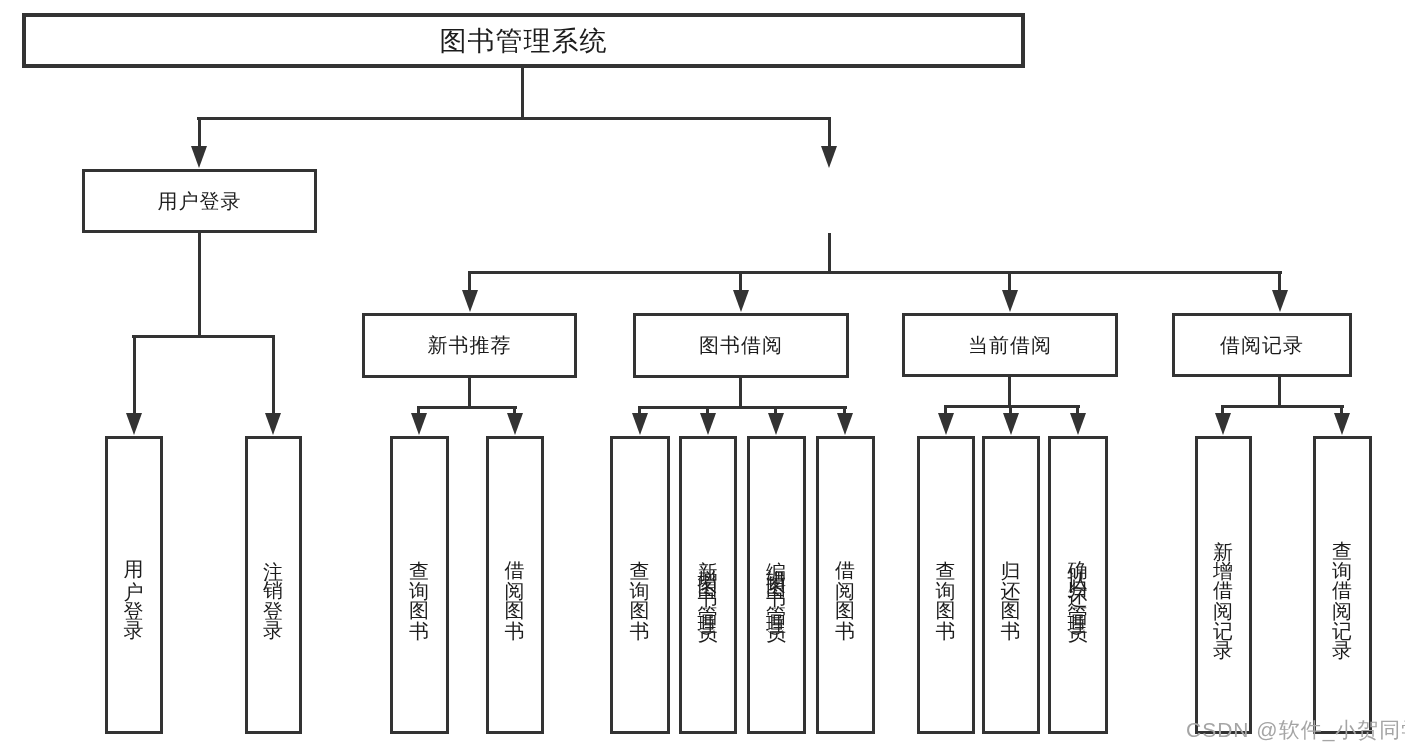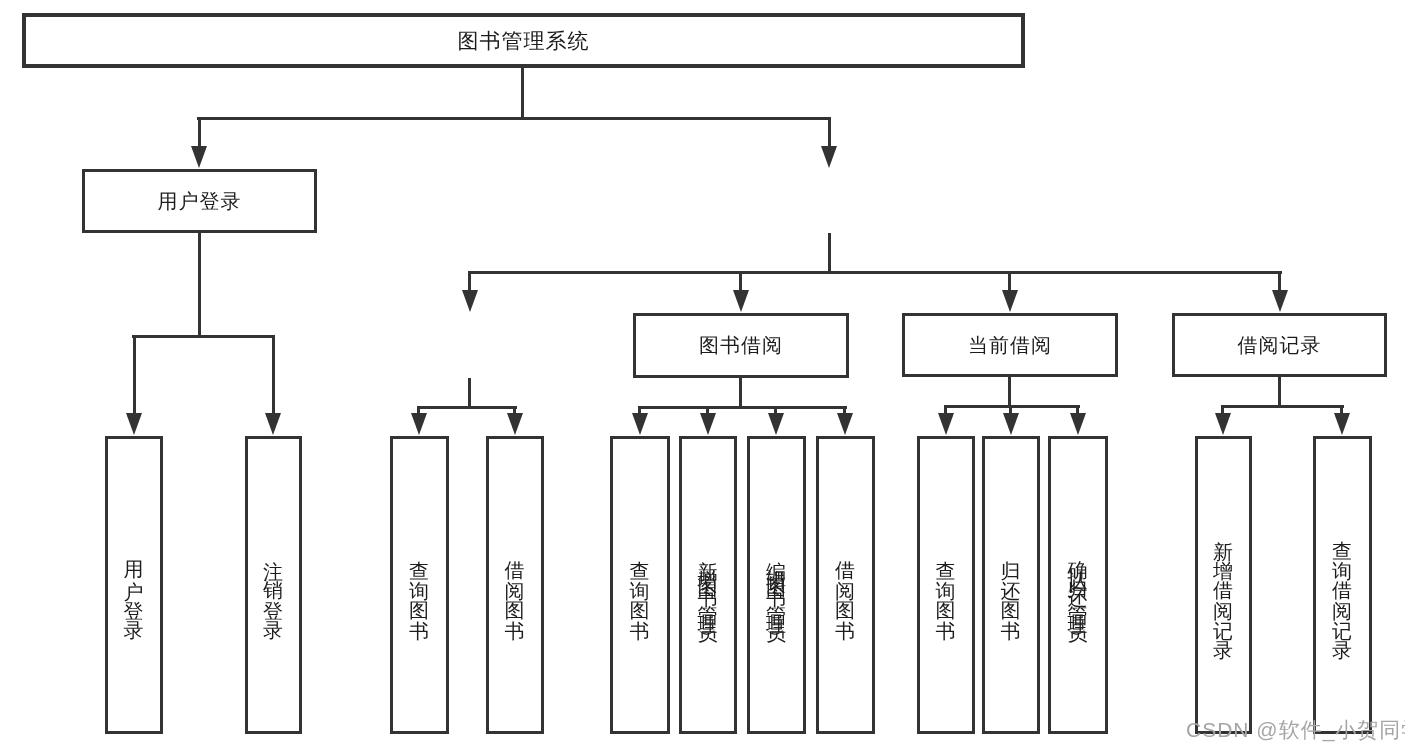--- a/index.html
+++ b/index.html
@@ -5,21 +5,21 @@
   html,body { margin:0; padding:0; background:#ffffff; }
   .canvas {
     position:relative; width:1405px; height:747px; background:#ffffff;
     font-family:"Liberation Sans", sans-serif; overflow:hidden;
   }
   .box {
     position:absolute; box-sizing:border-box; border:3px solid #333333;
     background:#ffffff; display:flex; align-items:center; justify-content:center;
     font-size:20px; color:#1c1c1c; letter-spacing:1px;
   }
-  .root { border-width:4px; font-size:21px; }
+  .root { border-width:4px; font-size:27px; }
   .leaf { }
   .vtext {
     writing-mode:vertical-rl; text-orientation:mixed;
     letter-spacing:20px; font-size:20px; color:#1c1c1c; line-height:1;
   }
   .leaf.long .vtext { letter-spacing:9px; }
   .vline { position:absolute; width:3px; background:#333333; }
   .hline { position:absolute; height:3px; background:#333333; }
   .arrow {
     position:absolute; width:0; height:0;
@@ -62,27 +62,30 @@
   <div class="hline" style="left:468px;  top:271px; width:814px;"></div>
   <div class="vline" style="left:468px;  top:271px; height:20px;"></div>
   <div class="vline" style="left:739px;  top:271px; height:20px;"></div>
   <div class="vline" style="left:1008px; top:271px; height:20px;"></div>
   <div class="vline" style="left:1278px; top:271px; height:20px;"></div>
   <div class="arrow" style="left:462px;  top:290px;"></div>
   <div class="arrow" style="left:733px;  top:290px;"></div>
   <div class="arrow" style="left:1002px; top:290px;"></div>
   <div class="arrow" style="left:1272px; top:290px;"></div>
 
+  <div class="box" style="left:362px; top:313px; width:215px; height:65px;">
+    <span>新书推荐</span>
+  </div>
   <div class="box" style="left:902px; top:313px; width:216px; height:64px;">
     <span>当前借阅</span>
   </div>
   <div class="box" style="left:633px; top:313px; width:216px; height:65px;">
     <span>图书借阅</span>
   </div>
-  <div class="box" style="left:1172px; top:313px; width:215px; height:64px;">
+  <div class="box" style="left:1172px; top:313px; width:180px; height:64px;">
     <span>借阅记录</span>
   </div>
 
   <div class="vline" style="left:468px; top:378px; height:31px;"></div>
   <div class="hline" style="left:417px; top:406px; width:100px;"></div>
   <div class="vline" style="left:417px; top:406px; height:9px;"></div>
   <div class="vline" style="left:513px; top:406px; height:9px;"></div>
   <div class="arrow" style="left:411px; top:413px;"></div>
   <div class="arrow" style="left:507px; top:413px;"></div>
 

